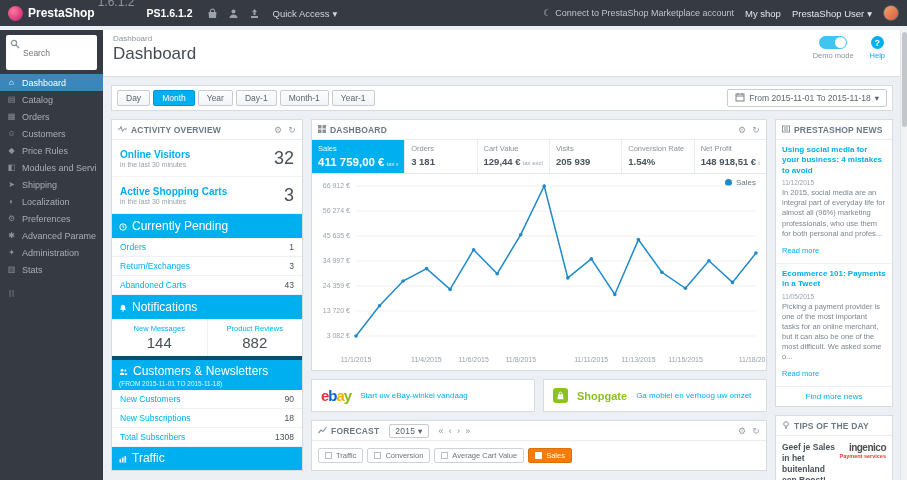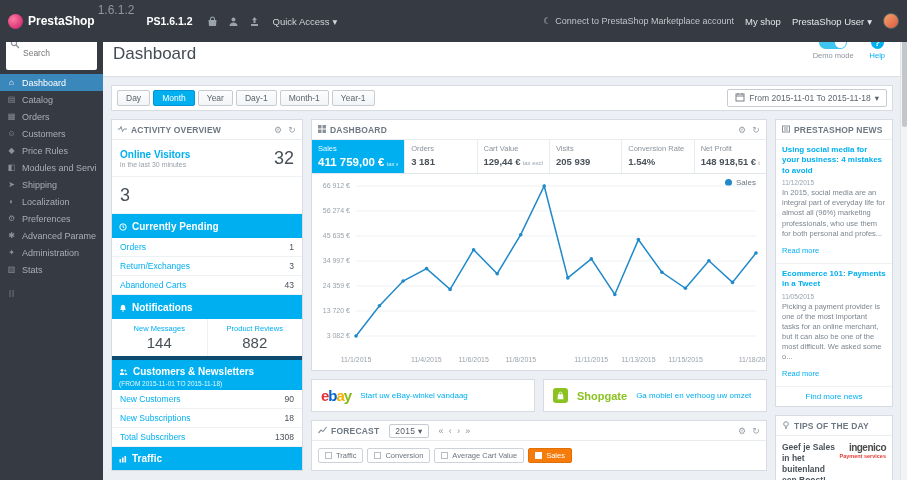--- a/index.html
+++ b/index.html
@@ -1,21 +1,21 @@
 <!DOCTYPE html>
 <html><head>
 <meta charset="utf-8">
 <style>
 *{box-sizing:border-box;margin:0;padding:0;}
 html,body{width:907px;height:480px;}
 body{font-family:"Liberation Sans",sans-serif;overflow:hidden;background:#eceff3;}
 .app{position:relative;width:907px;height:480px;overflow:hidden;background:#eceff3;}
 
 
-.topbar{position:absolute;top:0;left:0;width:907px;height:42px;background:#363a42;display:flex;align-items:center;color:#cfd4da;z-index:10;}
+.topbar{position:absolute;top:0;left:0;width:907px;height:26px;background:#363a42;display:flex;align-items:center;color:#cfd4da;z-index:10;}
 .logo-dot{width:15px;height:15px;border-radius:50%;background:radial-gradient(circle at 35% 35%,#ff7aa0,#dc3e7a 60%,#8f2a92);margin:0 5px 0 8px;flex:0 0 15px;}
 .brand-name{color:#fff;font-weight:bold;font-size:12px;}
 .brand-ver{font-size:12px;color:#8f969e;margin:-5px 0 17px 3px;}
 .shop-name{color:#fff;font-weight:bold;font-size:10.5px;margin-left:12px;}
 .tb-icons{display:flex;gap:10px;margin-left:14px;align-items:center;}
 .tb-ico{display:flex;cursor:pointer;}
 .quick{font-size:9.5px;margin-left:13px;color:#cfd4da;cursor:pointer;display:flex;gap:3px;align-items:center;}
 .tb-right{margin-left:auto;display:flex;align-items:center;gap:11px;padding-right:8px;}
 .marketplace{color:#bfc5cc;font-size:9px;display:flex;align-items:center;gap:4px;cursor:pointer;}
 .myshop{font-size:9.5px;color:#e3e6ea;cursor:pointer;}
@@ -60,21 +60,21 @@
 .p-tools{margin-left:auto;display:flex;gap:6px;color:#9aa2aa;font-size:9px;font-weight:normal;}
 .p-tools span{cursor:pointer;}
 
 
 .col-left{width:192px;flex:0 0 192px;}
 .kpi{display:flex;justify-content:space-between;align-items:center;padding:8px 8px 7px;border-bottom:1px solid #f0f3f5;}
 .kl{color:#00aff0;font-size:10px;font-weight:bold;cursor:pointer;}
 .ks{color:#98a1a9;font-size:7px;margin-top:1px;}
 .kpi-v{font-size:18px;color:#485058;}
 .sec-h{background:#00aff0;color:#fff;padding:3px 7px;display:flex;align-items:center;gap:5px;}
-.sec-h .t{font-size:10px;font-weight:bold;}
+.sec-h .t{font-size:12px;font-weight:normal;}
 .sec-h.two{flex-direction:column;align-items:flex-start;gap:0;padding:2px 7px 3px;}
 .sec-h .r{font-size:6.5px;opacity:.9;}
 .sec-h .hrow{display:flex;gap:5px;align-items:center;}
 .arow{display:flex;justify-content:space-between;align-items:center;padding:4px 8px;border-bottom:1px solid #eef1f4;font-size:8.5px;}
 .arow .al{color:#00aff0;text-decoration:none;cursor:pointer;}
 .arow .v{color:#485058;}
 .ncells{display:flex;border-bottom:4px solid #0c4a6e;}
 .ncell{flex:1;text-align:center;padding:5px 2px;cursor:pointer;}
 .ncell+.ncell{border-left:1px solid #eef1f4;}
 .nl{color:#00aff0;font-size:7.5px;}
@@ -298,20 +298,24 @@
           </span>
         </div>
         <div class="kpi">
           <div class="kpi-l">
               <div class="kl">Online Visitors</div>
               <div class="ks">in the last 30 minutes</div>
             </div>
           <div class="kpi-v">32</div>
         </div>
         <div class="kpi">
+          <div class="kpi-l">
+              <div class="kl">Active Shopping Carts</div>
+              <div class="ks">in the last 30 minutes</div>
+            </div>
           <div class="kpi-v">3</div>
         </div>
 
         <div class="sec-h">
           <span><svg width="8" height="8">
                 <circle cx="4" cy="4" r="3.2" fill="none" stroke="#fff" stroke-width="1"></circle>
                 <path d="M4 2.2V4l1.3.8" fill="none" stroke="#fff" stroke-width="1"></path>
               </svg></span>
           <span class="t">Currently Pending</span>
         </div>

